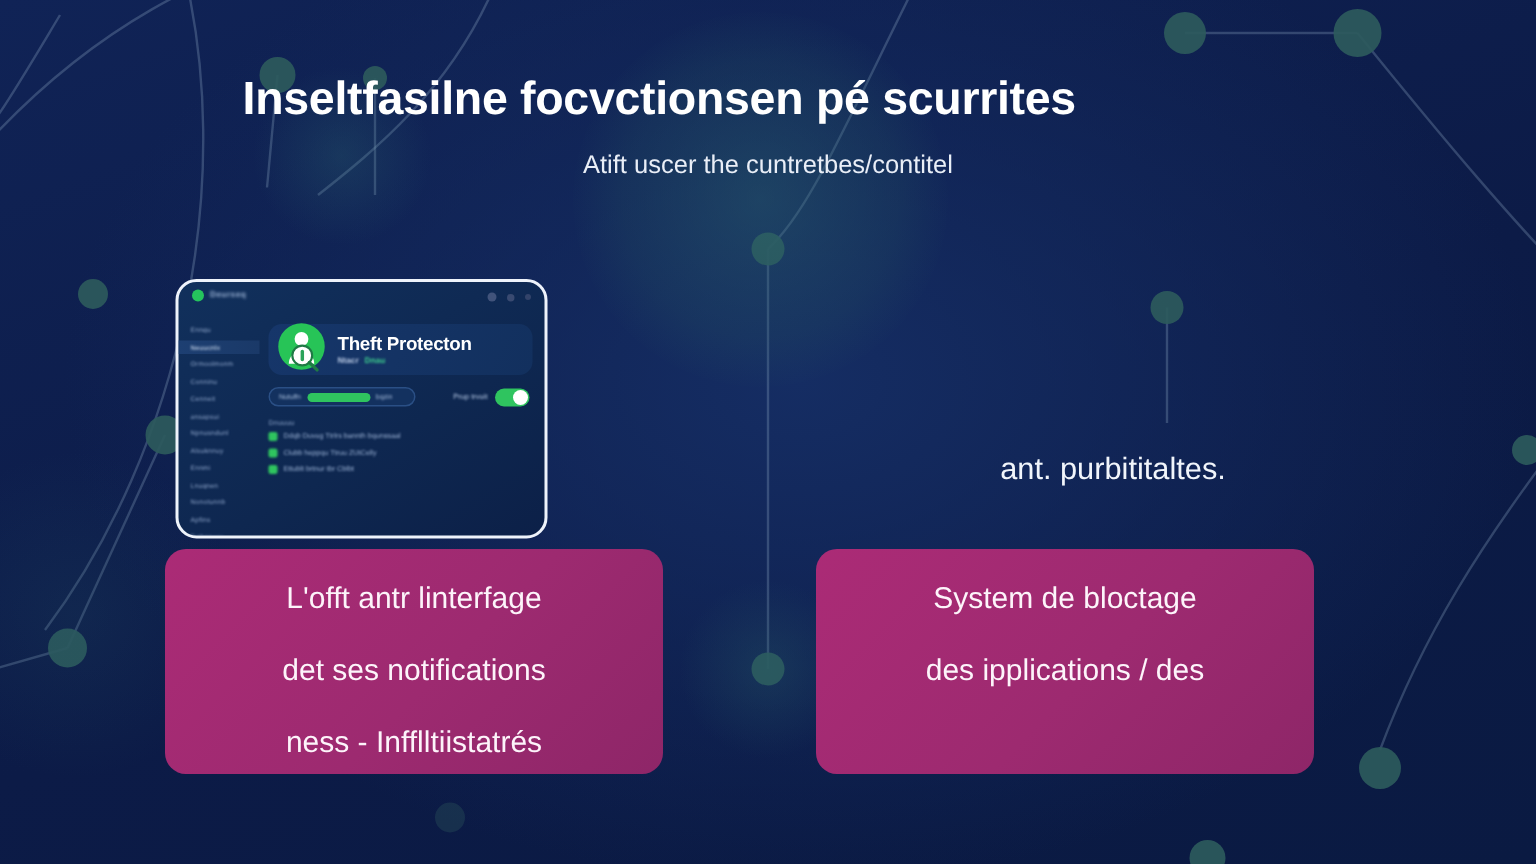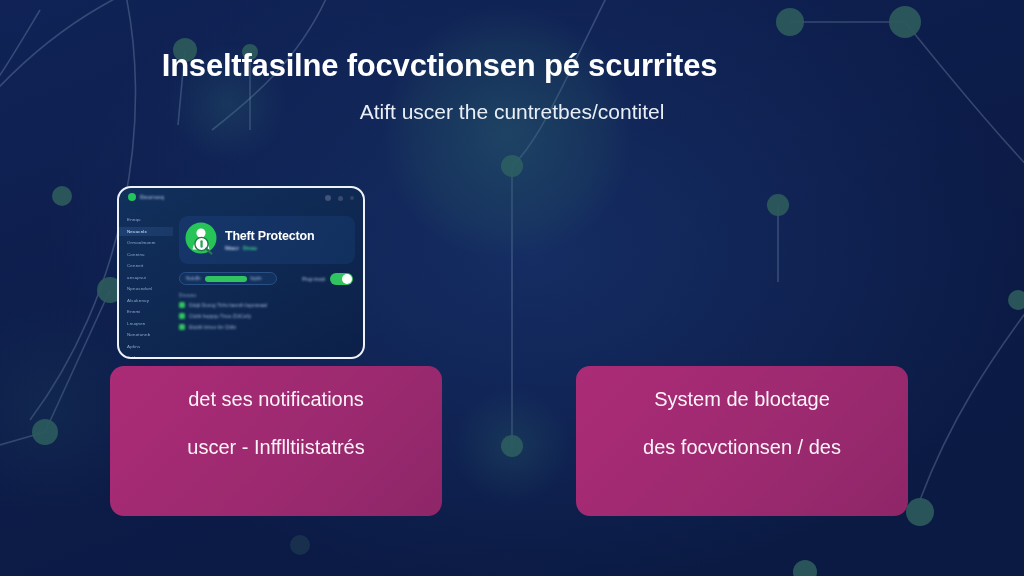--- a/index.html
+++ b/index.html
@@ -73,21 +73,21 @@
     font-size: 31px;
     font-weight: bold;
     letter-spacing: -0.2px;
     white-space: nowrap;
   }
   #subtitle {
     position: absolute;
     left: 0; top: 100px;
     width: 1024px;
     color: #e9eef7;
-    font-size: 21px;
+    font-size: 17px;
     font-weight: normal;
     white-space: nowrap;
   }
 
   
   #app-window {
     position: absolute;
     left: 117px;
     top: 186px;
     width: 248px;
@@ -169,21 +169,21 @@
 
   #app-main {
     position: absolute;
     left: 54px; top: 22px;
     right: 0; bottom: 0;
     padding: 6px 8px 0 6px;
     box-sizing: border-box;
   }
   #hero-card {
     position: relative;
-    height: 48px;
+    height: 34px;
     border-radius: 9px;
     background: linear-gradient(120deg, #16366a 0%, #12305e 100%);
     display: flex;
     align-items: center;
     padding-left: 4px;
     box-sizing: border-box;
     overflow: visible;
   }
   #hero-avatar {
     position: relative;
@@ -326,21 +326,21 @@
     box-sizing: border-box;
     padding-top: 9px;
   }
   #card-left {
     left: 110px;
     top: 366px;
     width: 332px;
     height: 150px;
   }
   #card-right {
-    left: 576px;
+    left: 544px;
     top: 366px;
     width: 332px;
     height: 150px;
   }
   .pink-card .line { display: block; white-space: nowrap; }
 </style>
 </head>
 <body>
 
 <div id="stage">
@@ -496,25 +496,27 @@
         <div class="check-row">
           <span class="check-box"></span>
           <span>Ettublt brtnur tbr Cblbt</span>
         </div>
       </div>
 
     </div>
   </div>
 
   <div id="right-note">
+    <div>ant. purbititaltes.</div>
   </div>
 
   <div id="card-left" class="pink-card">
+    <span class="line">L'offt antr linterfage</span>
     <span class="line">det ses notifications</span>
-    <span class="line">uscer - Infflltiistatrés</span>
+    <span class="line">ness - Infflltiistatrés</span>
   </div>
 
   <div id="card-right" class="pink-card">
     <span class="line">System de bloctage</span>
-    <span class="line">des focvctionsen / des</span>
+    <span class="line">des ipplications / des</span>
   </div>
 
 </div>
 
 </body></html>

